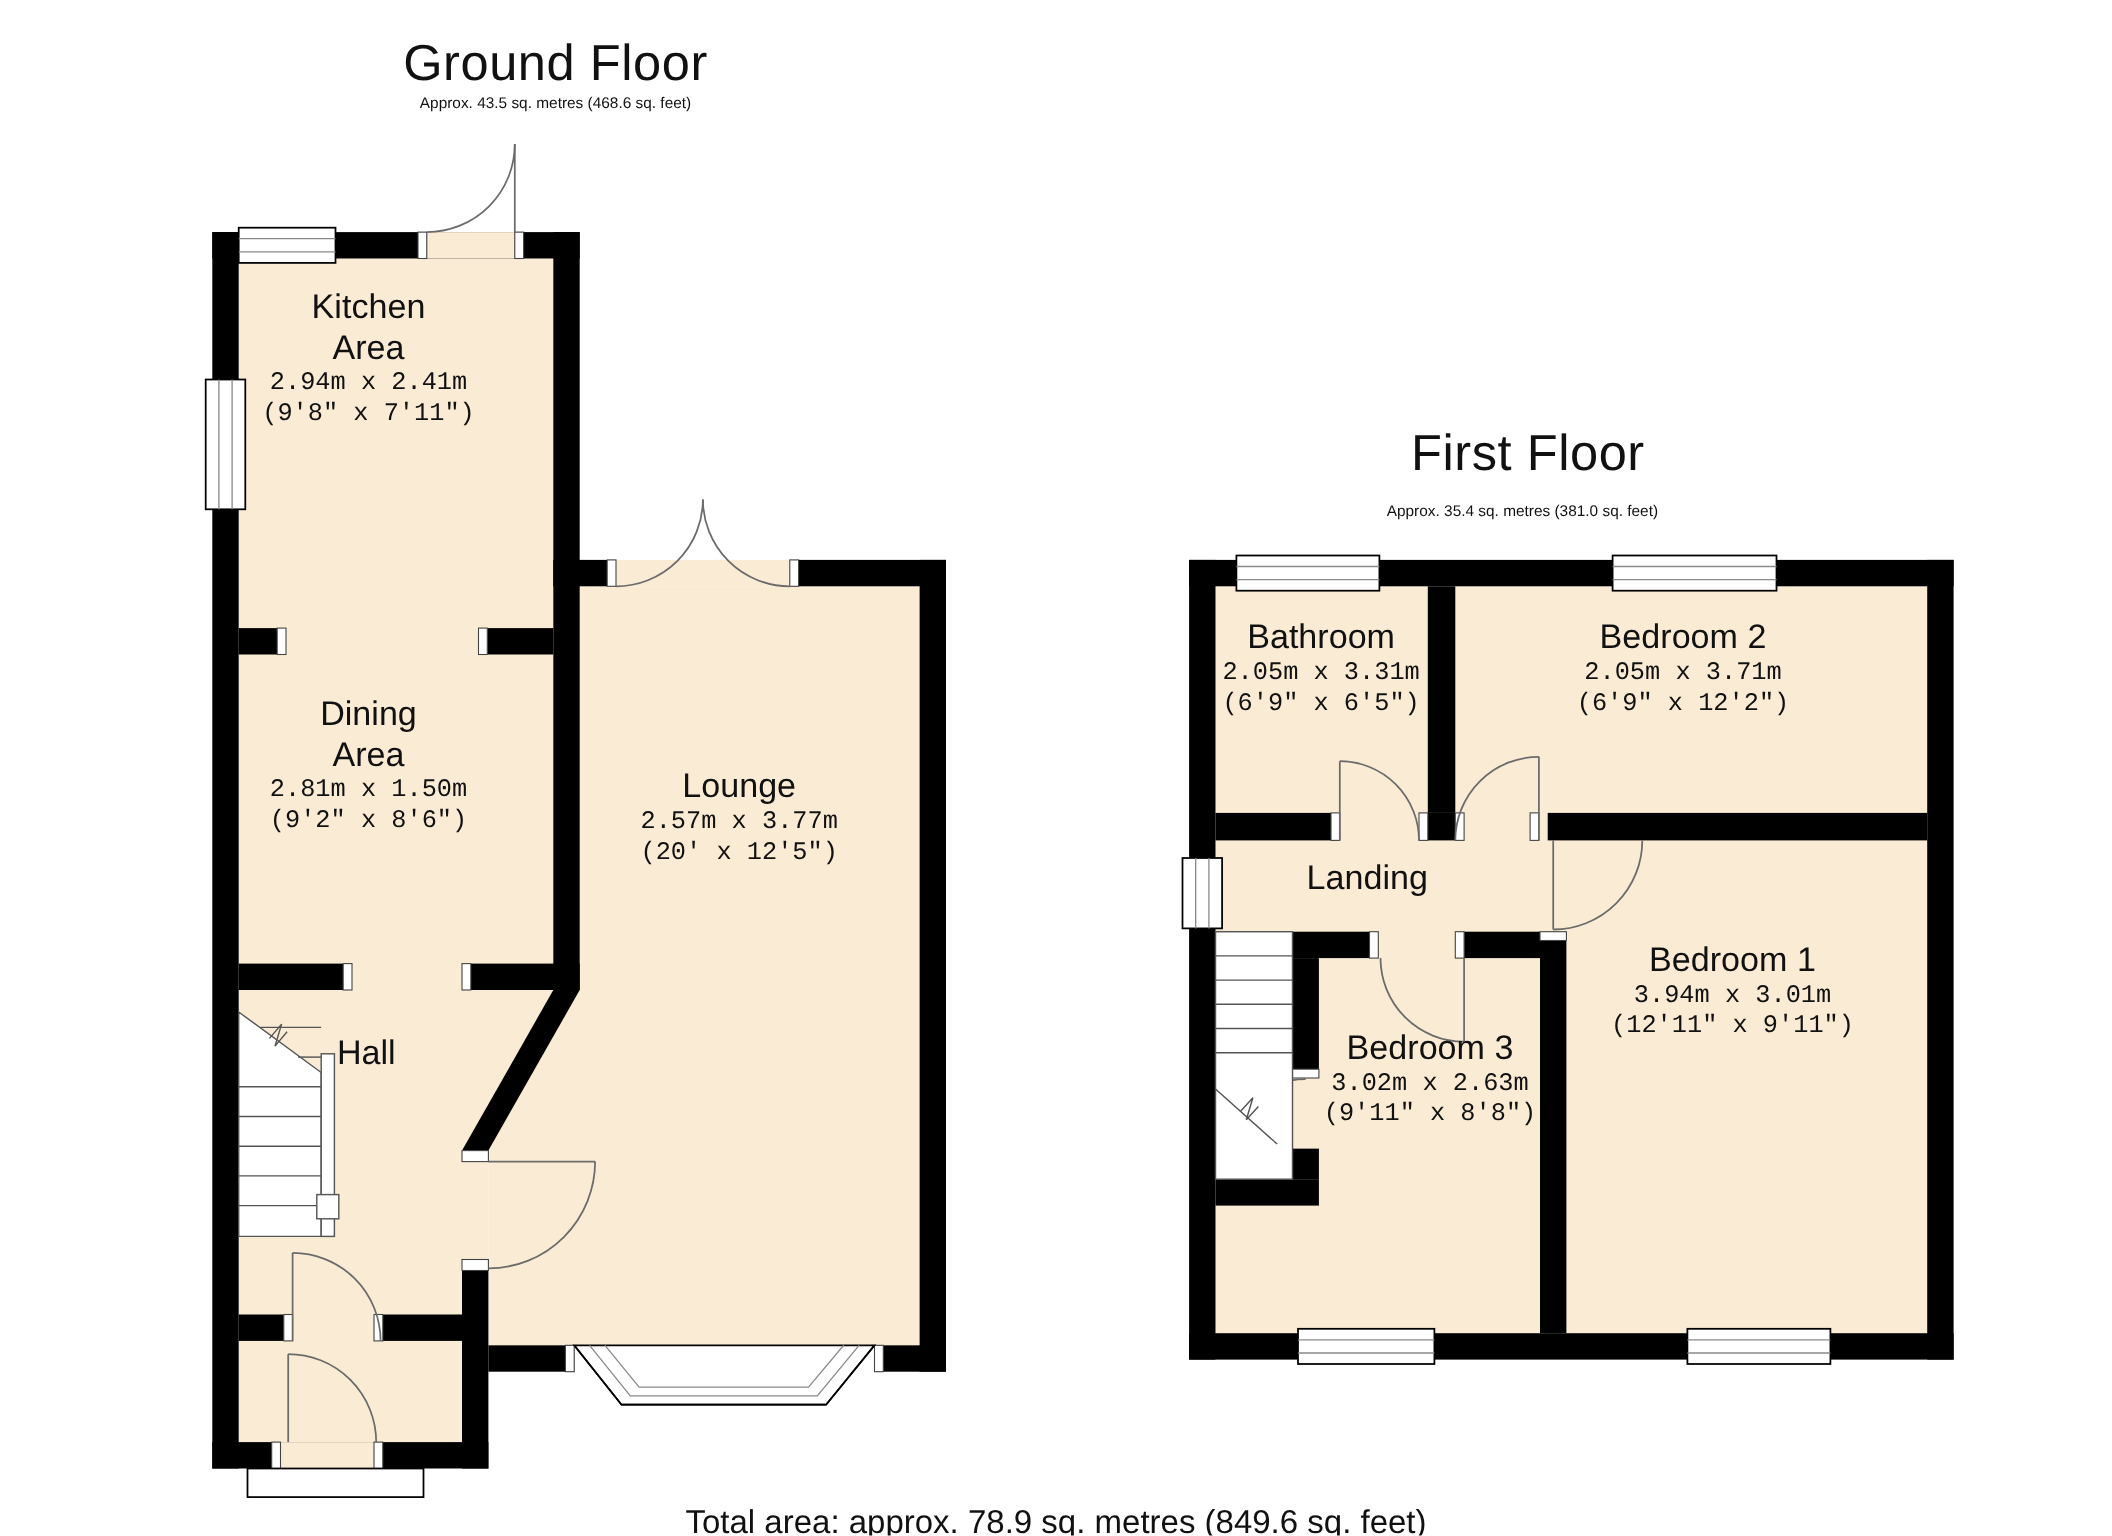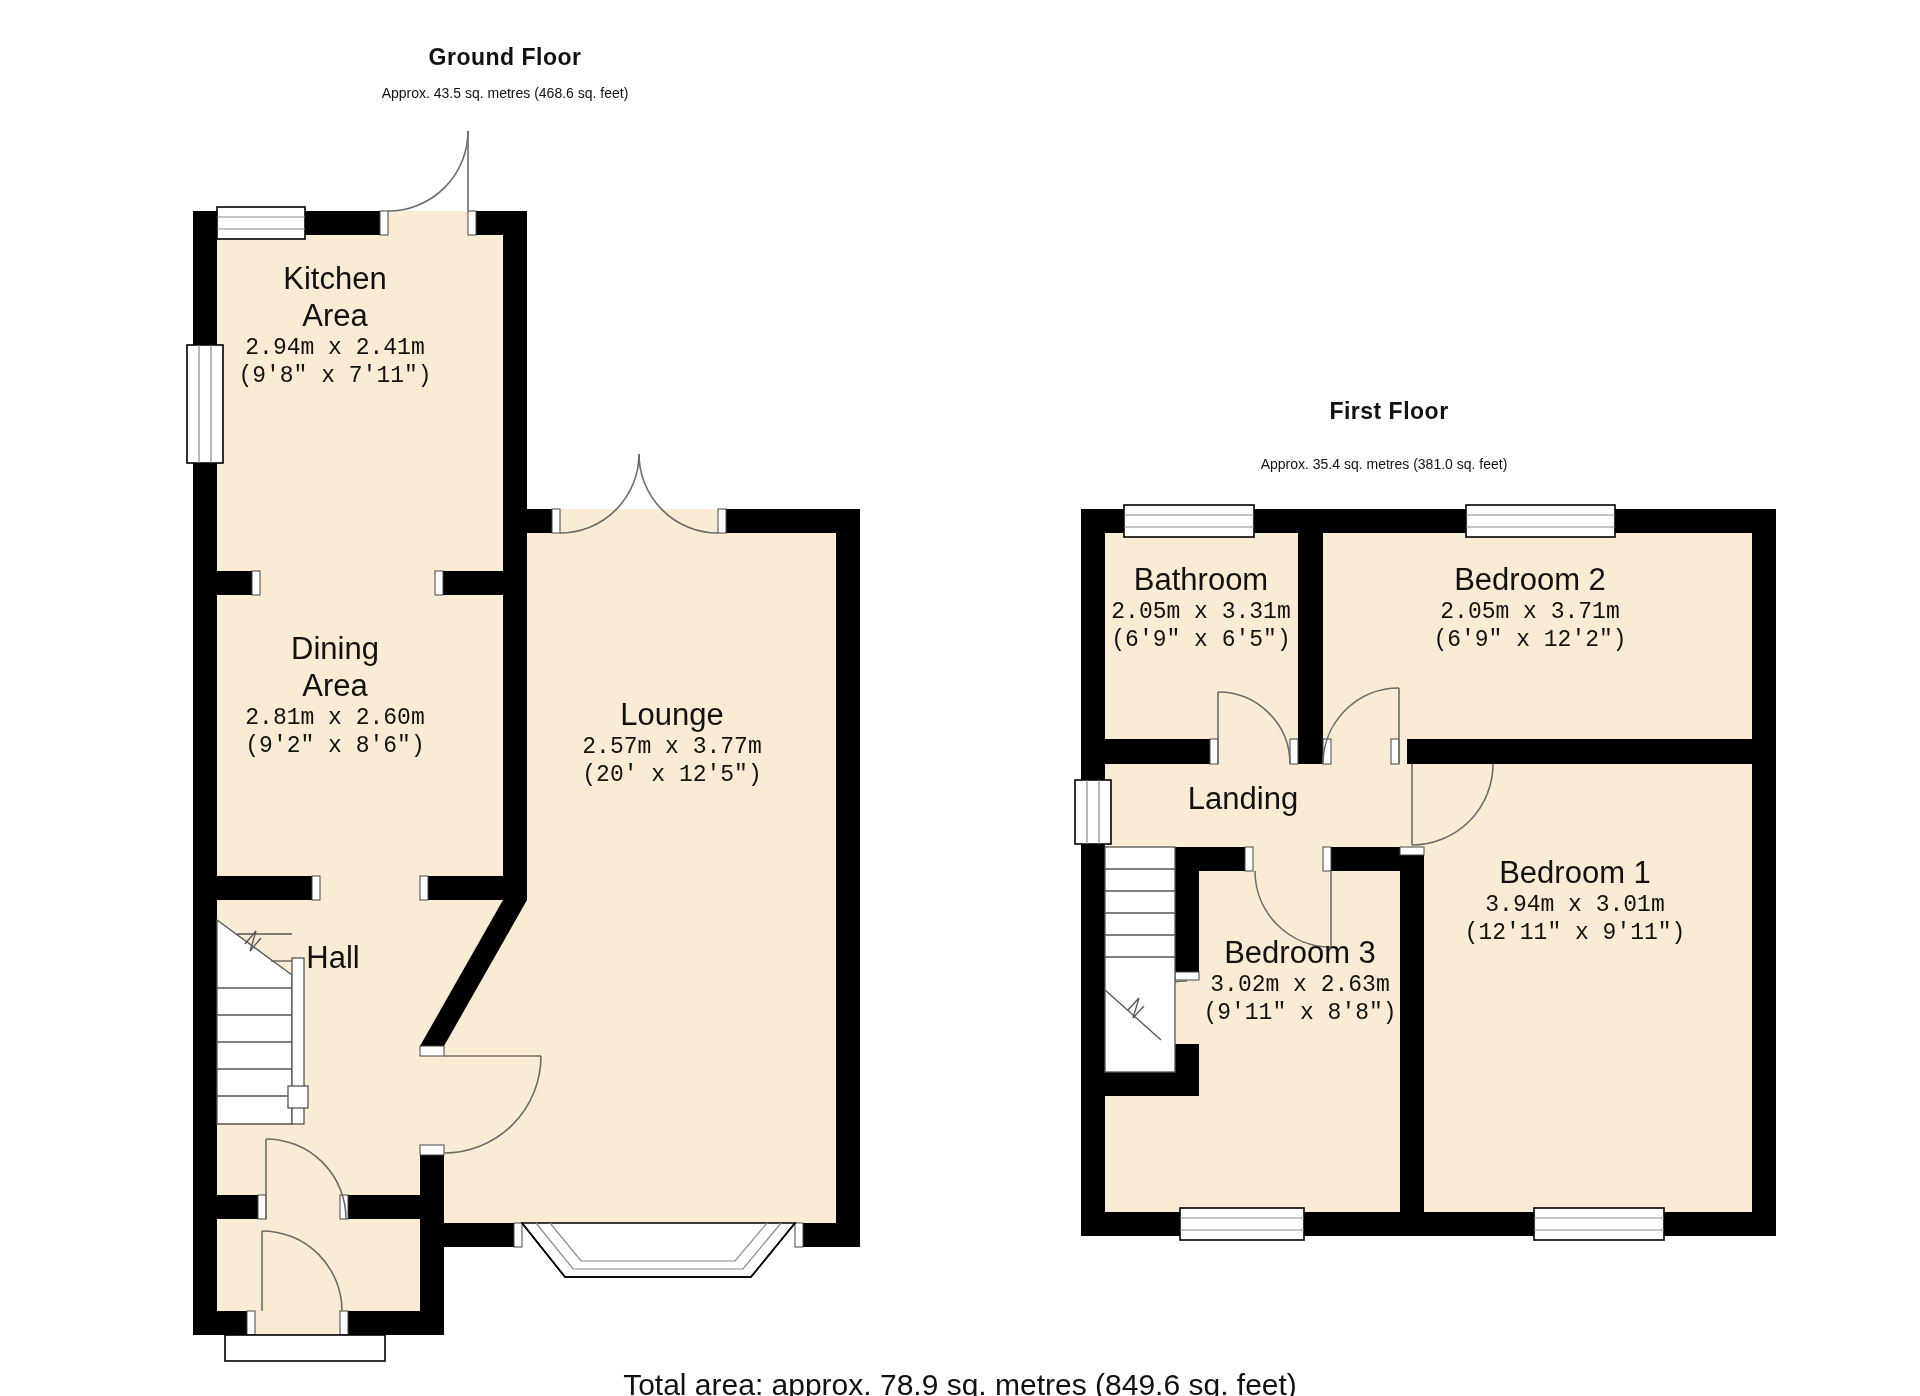--- a/index.html
+++ b/index.html
@@ -1,20 +1,20 @@
 <!DOCTYPE html>
 <html><head>
 <meta charset="utf-8">
 <style>
   html,body{margin:0;padding:0;background:#fff;}
   body{width:1920px;height:1396px;position:relative;overflow:hidden;
        font-family:"Liberation Sans", sans-serif;color:#111;}
   #plan-svg{position:absolute;left:0;top:0;}
   .abs{position:absolute;transform:translate(-50%,-50%);text-align:center;white-space:nowrap;}
-  .floor-title{font-size:23px;font-weight:bold;letter-spacing:.5px;}
+  .floor-title{font-size:46px;font-weight:normal;letter-spacing:.5px;}
   .floor-sub{font-size:14px;}
   .room-label .rname{font-size:31px;font-weight:normal;line-height:37px;}
   .room-label .rdim{font-size:23px;line-height:28px;font-family:Liberation Mono, monospace;}
   .total-area{font-size:30px;}
   .wall{fill:#000;stroke:none;}
   .floor{fill:#faecd4;stroke:none;}
   .jamb{fill:#fff;stroke:#444;stroke-width:1;}
   .win{fill:#fff;stroke:#000;stroke-width:1.6;}
   .winline{stroke:#8a8a8a;stroke-width:1.2;fill:none;}
   .arc{stroke:#6b6b6b;stroke-width:1.6;fill:none;}
@@ -263,21 +263,21 @@
 <div class="abs room-label" style="left:335px;top:325px">
   <div class="rname">Kitchen</div>
   <div class="rname">Area</div>
   <div class="rdim">2.94m x 2.41m</div>
   <div class="rdim">(9'8" x 7'11")</div>
 </div>
 
 <div class="abs room-label" style="left:335px;top:695px">
   <div class="rname">Dining</div>
   <div class="rname">Area</div>
-  <div class="rdim">2.81m x 2.60m</div>
+  <div class="rdim">2.81m x 1.50m</div>
   <div class="rdim">(9'2" x 8'6")</div>
 </div>
 
 <div class="abs room-label" style="left:672px;top:742px">
   <div class="rname">Lounge</div>
   <div class="rdim">2.57m x 3.77m</div>
   <div class="rdim">(20' x 12'5")</div>
 </div>
 
 <div class="abs room-label" style="left:333px;top:957px">

